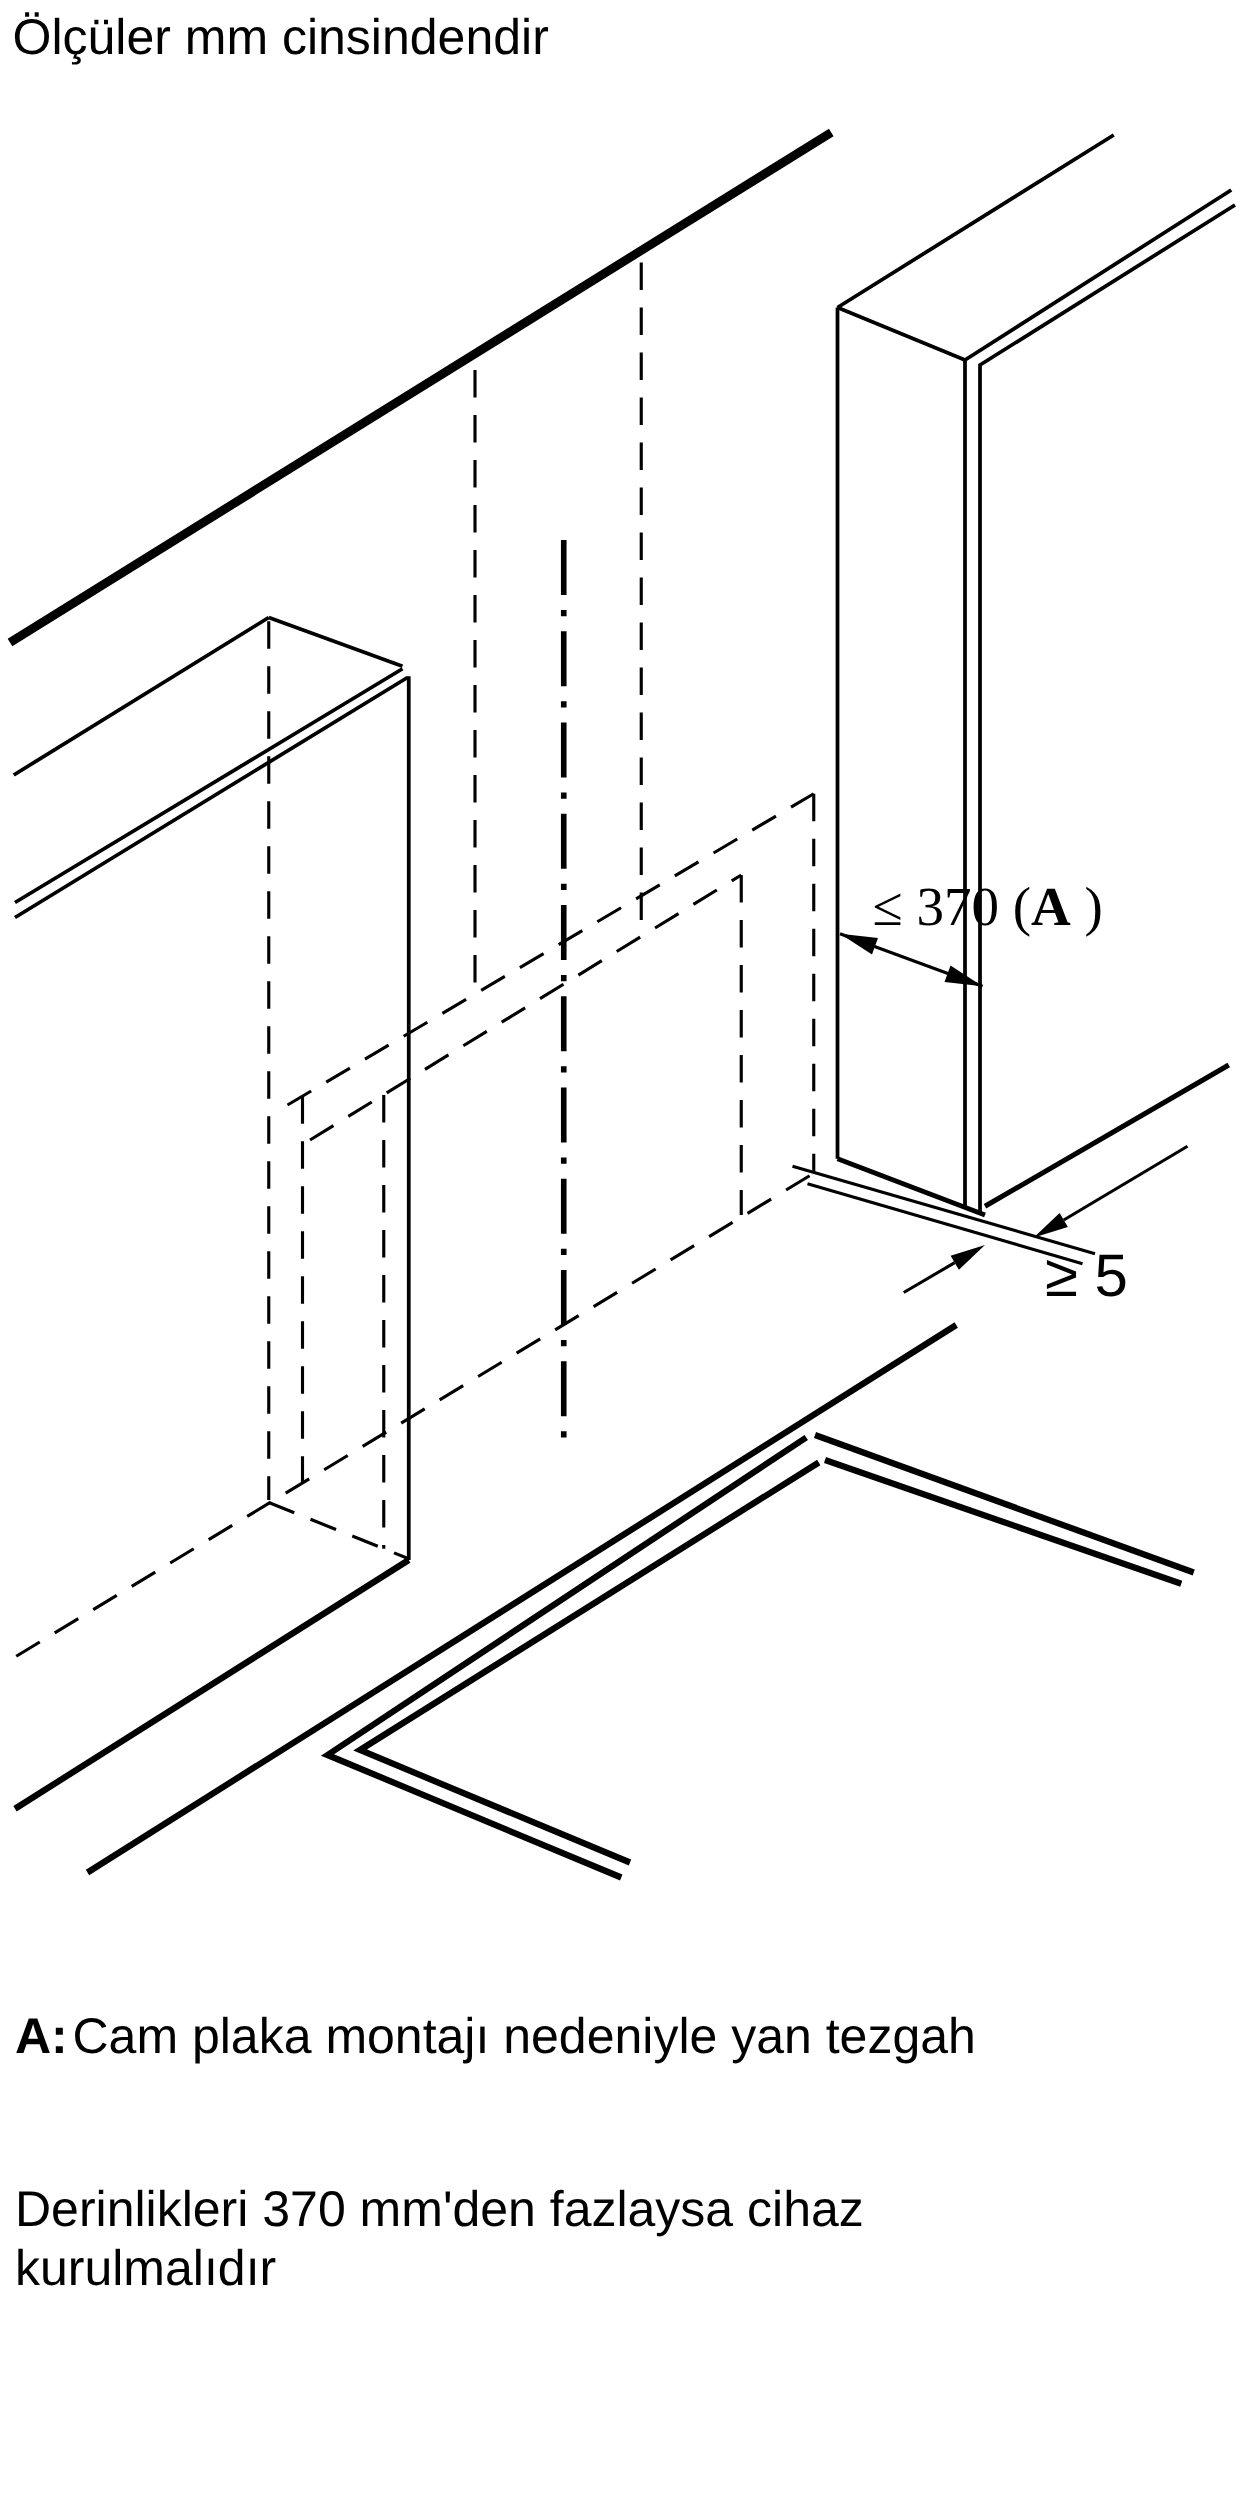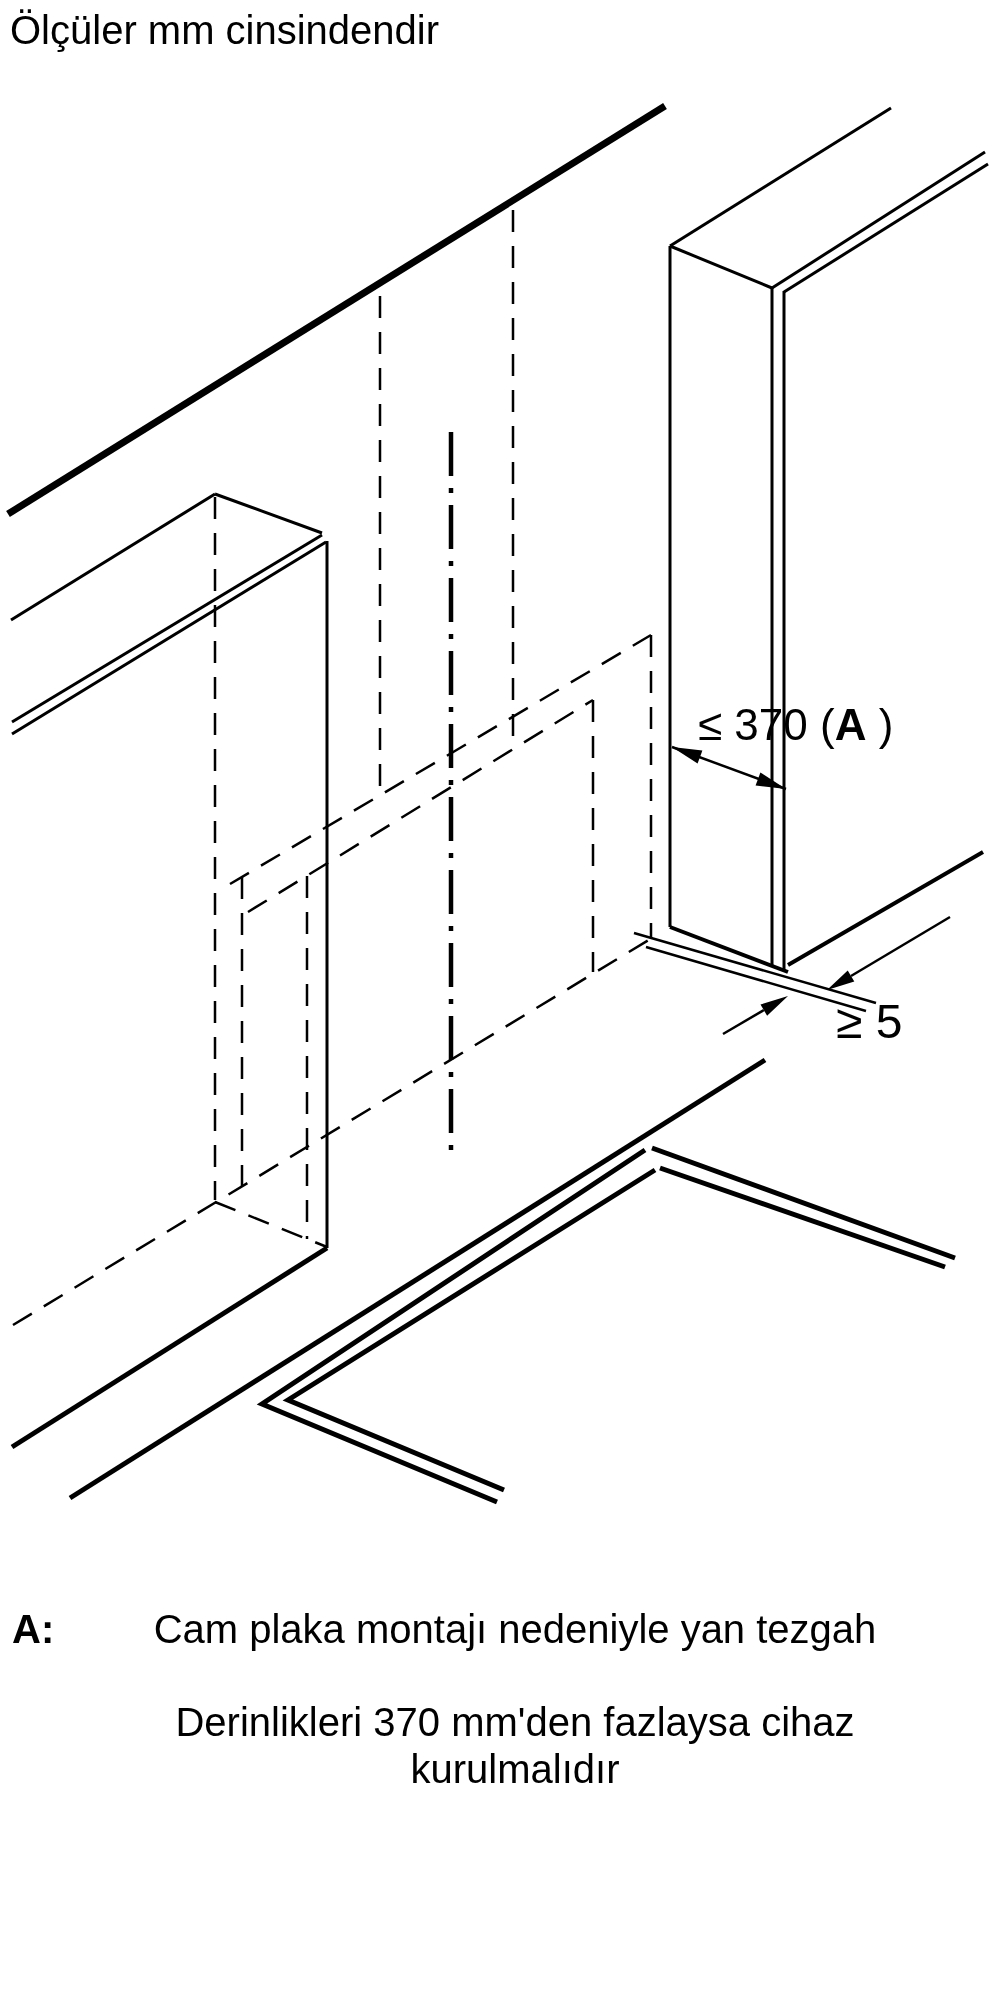--- a/index.html
+++ b/index.html
@@ -39,20 +39,21 @@
     stroke: none;
   }
   .dim-label {
     position: absolute;
     white-space: nowrap;
   }
   #depth-label {
     left: 698px;
     top: 700px;
     font-size: 44px;
+    font-family: Liberation Serif, serif;
   }
   #depth-label .bold { font-weight: bold; }
   #gap-label {
     left: 836px;
     top: 994px;
     font-size: 48px;
   }
   #notes {
     position: absolute;
     left: 12px;
@@ -60,22 +61,22 @@
     width: 960px;
     font-size: 40px;
     line-height: 47px;
   }
   .note-row { display: flex; }
   .note-marker {
     font-weight: bold;
     width: 46px;
     flex: 0 0 46px;
   }
-  .note-body { flex: 1; text-align: center; }
-  #note2 { margin-top: 46px; }
+  .note-body { flex: 1; }
+  #note2 { margin-top: 46px; flex-direction: column; }
 </style>
 </head>
 <body>
 
 <div id="page">
 
   <div id="title">Ölçüler mm cinsindendir</div>
 
   <svg id="drawing" width="1000" height="1560" viewBox="0 0 1000 1560">
 

